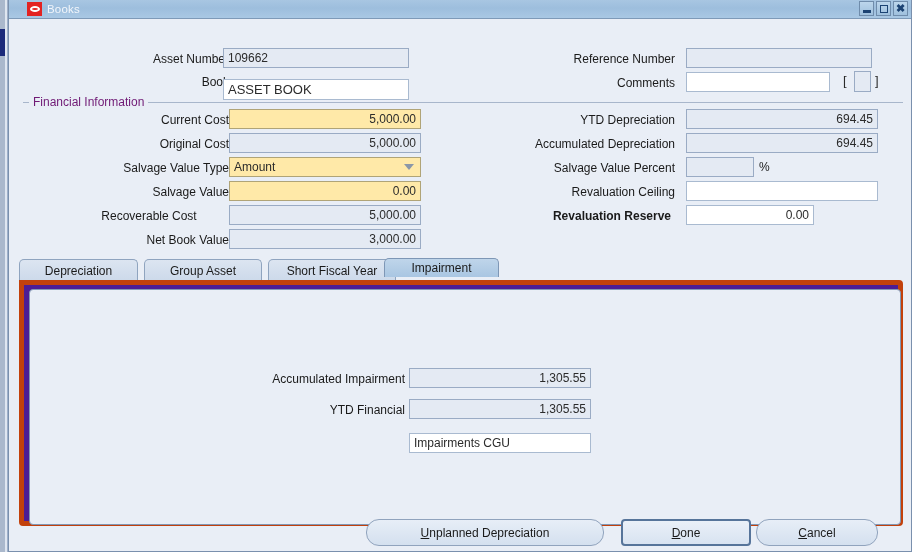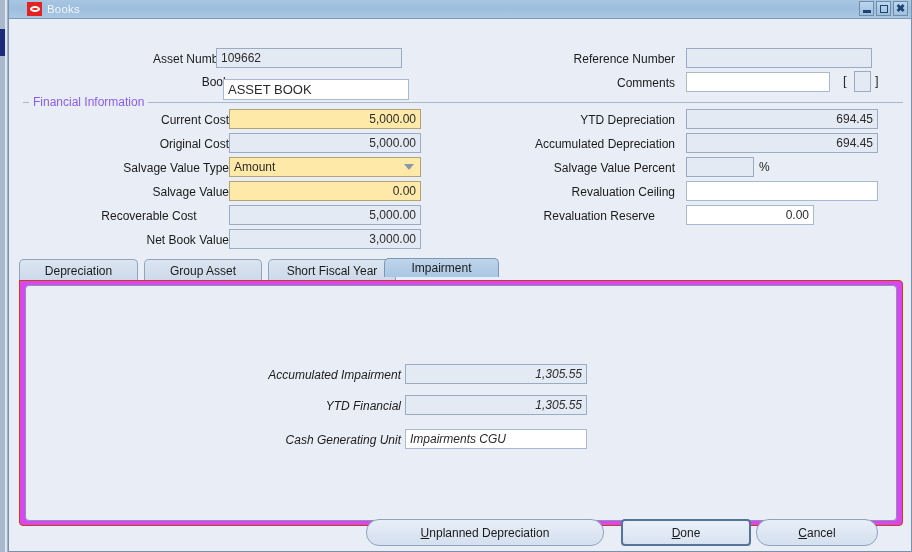--- a/index.html
+++ b/index.html
@@ -139,21 +139,21 @@
   }
 
   
   .groupbox {
     position: absolute;
     border-top: 1px solid #a8b6cb;
   }
   .group-title {
     position: absolute;
     font-size: 12px;
-    color: #8b5cf6;
+    color: #701a75;
     background: #e9eef6;
     padding: 0 4px;
     line-height: 14px;
   }
   .group-tick {
     position: absolute;
     width: 8px; height: 1px;
     background: #a8b6cb;
   }
 
@@ -198,24 +198,23 @@
     border-color: #7e97b6;
     z-index: 5;
     height: 19px;
     font-weight: normal;
   }
 
   .tabpanel {
     position: absolute;
     left: 10px; top: 261px;
     width: 884px; height: 246px;
-    border: 1px solid #c2410c;
+    border: 5px solid #c2410c;
     border-radius: 0 4px 4px 4px;
-    background: #d946ef;
-    font-style: italic;
+    background: #4c1d95;
   }
   .innerpanel {
     position: absolute;
     left: 5px; top: 4px;
     width: 872px; height: 236px;
     border: 1px solid #8297b4;
     border-radius: 4px;
     background: #e9eef6;
   }
 
@@ -262,21 +261,21 @@
           </div>
         <div class="tbtn">
             <span class="g-close">✖</span>
           </div>
       </div>
     </div>
 
     <div class="body">
 
       <div class="lbl" style="left:60px; top:32px; width:160px;">Asset Number</div>
-      <div class="fld ro" style="left:207px; top:29px; width:186px; height:20px;">109662</div>
+      <div class="fld ro" style="left:214px; top:29px; width:186px; height:20px;">109662</div>
 
       <div class="lbl" style="left:60px; top:55px; width:160px;">Book</div>
       <div class="fld white" style="left:214px; top:52px; width:186px; height:21px; font-size:13px;margin-top:8px;">ASSET BOOK</div>
 
       <div class="lbl" style="left:400px; top:32px; width:266px;">Reference Number</div>
       <div class="fld ro" style="left:677px; top:29px; width:186px; height:20px;"></div>
 
       <div class="lbl" style="left:400px; top:56px; width:266px;">Comments</div>
       <div class="fld white" style="left:677px; top:53px; width:144px; height:20px;"></div>
       <div class="bracket" style="left:834px; top:54px;">[</div>
@@ -314,21 +313,21 @@
       <div class="lbl" style="left:400px; top:117px; width:266px;">Accumulated Depreciation</div>
       <div class="fld ro num" style="left:677px; top:114px; width:192px; height:20px;">694.45</div>
 
       <div class="lbl" style="left:400px; top:141px; width:266px;">Salvage Value Percent</div>
       <div class="fld ro num" style="left:677px; top:138px; width:68px; height:20px;"></div>
       <div class="pct" style="left:750px; top:141px;">%</div>
 
       <div class="lbl" style="left:400px; top:165px; width:266px;">Revaluation Ceiling</div>
       <div class="fld white num" style="left:677px; top:162px; width:192px; height:20px;"></div>
 
-      <div class="lbl" style="left:380px; top:189px; width:266px;">Revaluation Reserve</div>
+      <div class="lbl" style="left:396px; top:189px; width:266px;font-weight:bold;">Revaluation Reserve</div>
       <div class="fld white num" style="left:677px; top:186px; width:128px; height:20px;">0.00</div>
 
       <div class="tabstrip">
         <div class="tab" style="left:0px; width:119px;">
           <span>Depreciation</span>
         </div>
         <div class="tab" style="left:125px; width:118px;">
           <span>Group Asset</span>
         </div>
         <div class="tab" style="left:241px; width:128px;margin-left:8px;">
@@ -341,21 +340,20 @@
 
       <div class="tabpanel">
         <div class="innerpanel">
 
           <div class="lbl" style="left:40px; top:81px; width:335px;">Accumulated Impairment</div>
           <div class="fld ro num" style="left:379px; top:78px; width:182px; height:20px;">1,305.55</div>
 
           <div class="lbl" style="left:40px; top:112px; width:335px;">YTD Financial</div>
           <div class="fld ro num" style="left:379px; top:109px; width:182px; height:20px;">1,305.55</div>
 
-          <div class="lbl" style="left:40px; top:146px; width:335px;">Cash Generating Unit</div>
           <div class="fld white" style="left:379px; top:143px; width:182px; height:20px;">Impairments CGU</div>
 
         </div>
       </div>
 
       <div class="btn" style="left:357px; top:500px; width:238px;">
         <span class="mn">U</span>
           <span>nplanned Depreciation</span>
       </div>
 

